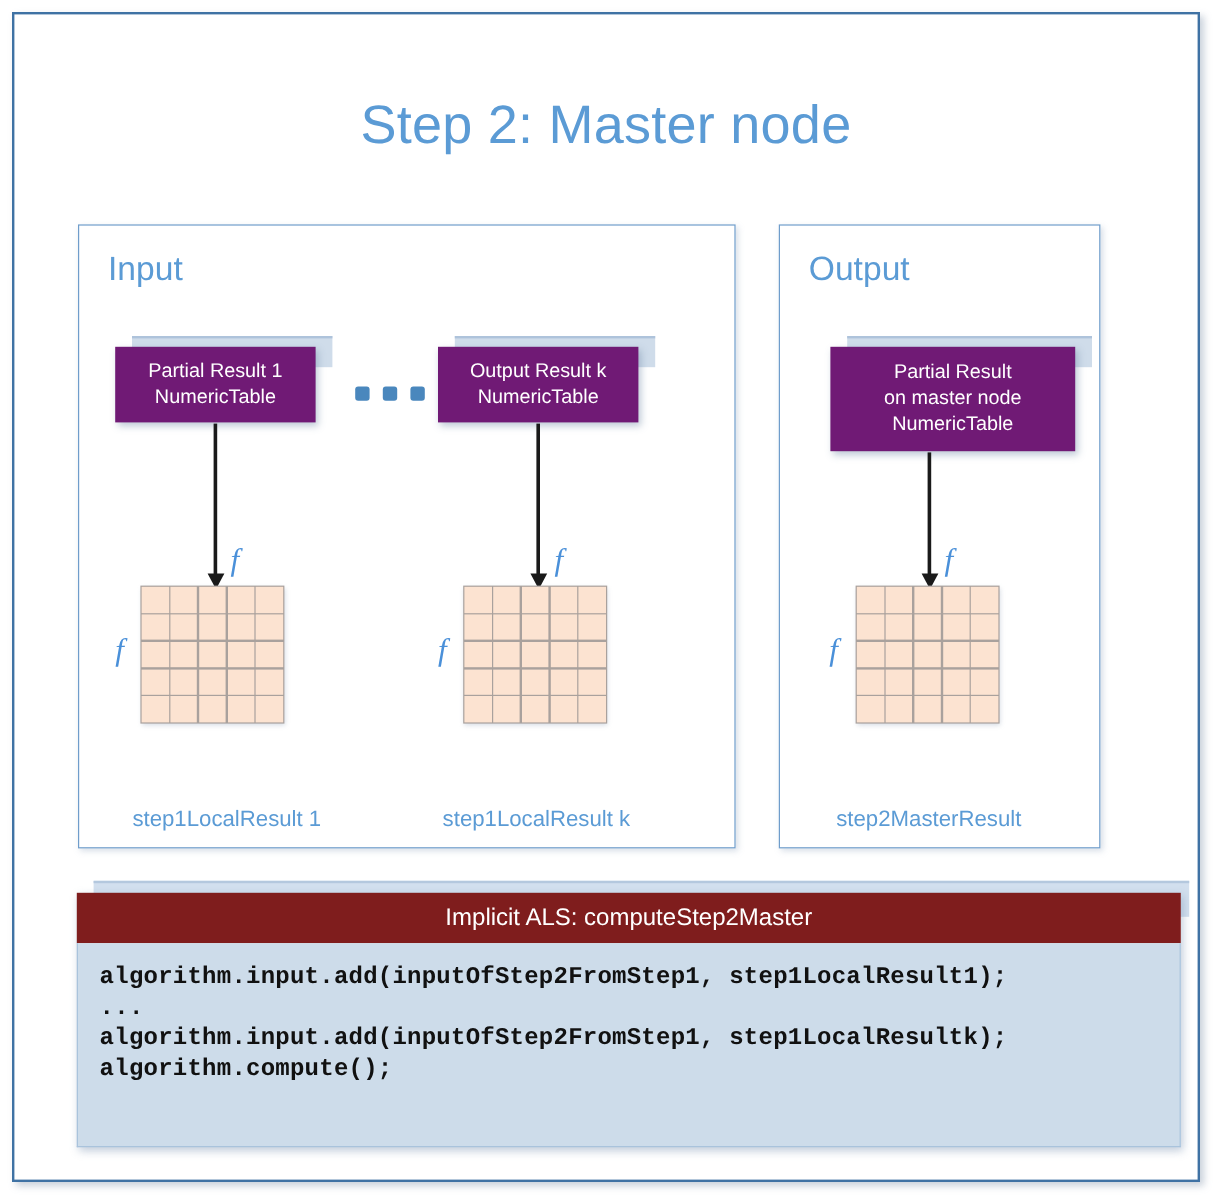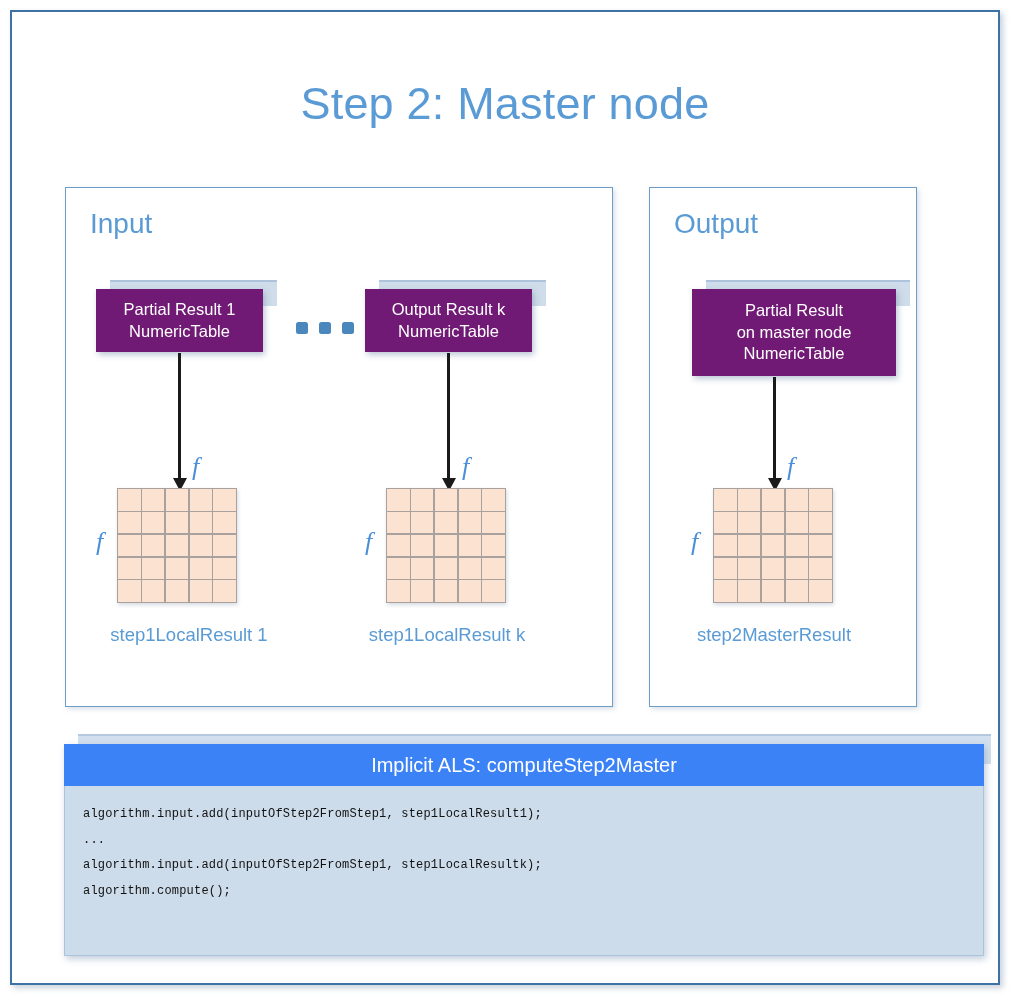--- a/index.html
+++ b/index.html
@@ -170,20 +170,21 @@
   #grid-2 { left: 374px; top: 476px; }
   #grid-3 { left: 701px; top: 476px; }
 
   
   .caption {
     position: absolute;
     font-size: 18.5px;
     color: #5b9bd5;
     white-space: nowrap;
     text-align: center;
+    margin-top: 47px;
   }
   #caption-1 { left: 87px;  top: 612px; width: 180px; }
   #caption-2 { left: 345px; top: 612px; width: 180px; }
   #caption-3 { left: 672px; top: 612px; width: 180px; }
 
   
   #code-block {
     position: absolute;
     left: 52px;
     top: 722px;
@@ -203,42 +204,43 @@
   #code-inner {
     position: absolute;
     left: 0;
     top: 10px;
     right: 0;
     bottom: 0;
     box-shadow: 2px 3px 7px rgba(120,145,175,0.45);
   }
   #code-header {
     height: 42px;
-    background: #3b82f6;
+    background: #7f1d1d;
     color: #ffffff;
     display: flex;
     align-items: center;
     justify-content: center;
     font-size: 20px;
   }
   #code-body {
     background: #cddcea;
     border: 1px solid #a9c3dc;
     border-top: none;
     box-sizing: border-box;
     padding: 16px 18px 14px 18px;
     height: calc(100% - 42px);
   }
   .code-line {
     font-family: "Liberation Mono", monospace;
-    font-size: 12px;
+    font-size: 20px;
     line-height: 25.5px;
     color: #111111;
     white-space: pre;
     letter-spacing: 0.2px;
+    font-weight: bold;
   }
 </style>
 </head>
 <body>
 
 <div id="slide-frame">
 
   <div id="page-title">Step 2: Master node</div>
 
   <div id="input-panel" class="panel">

